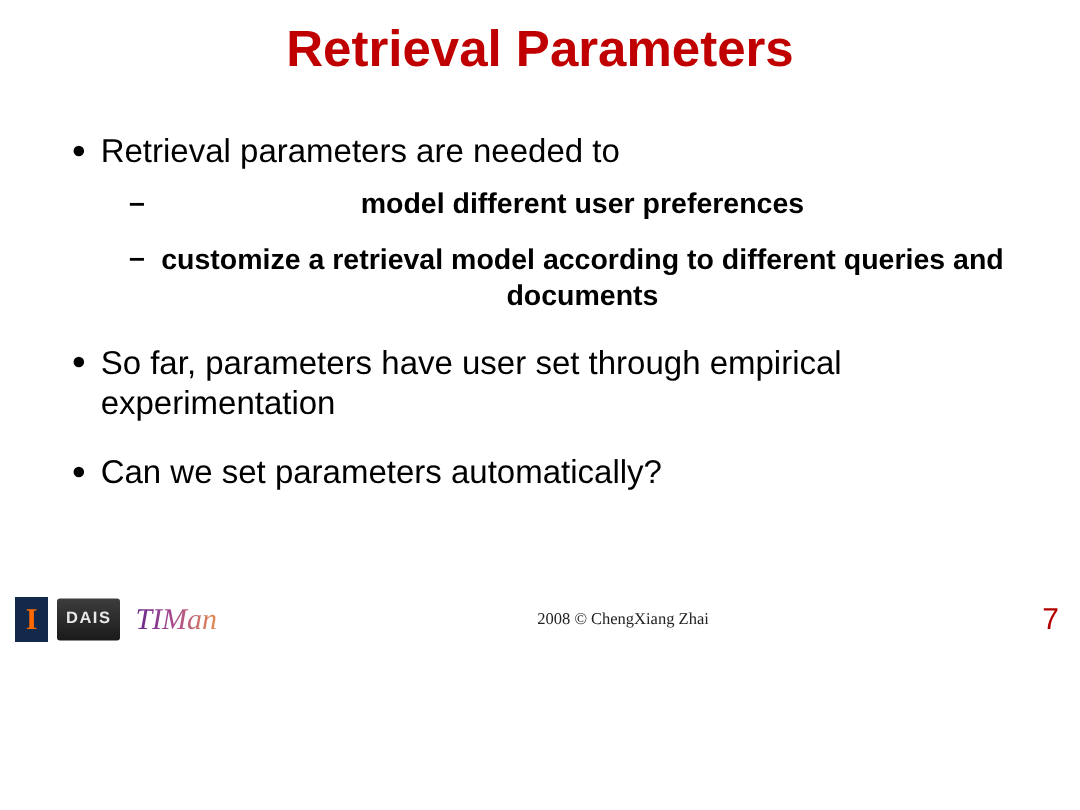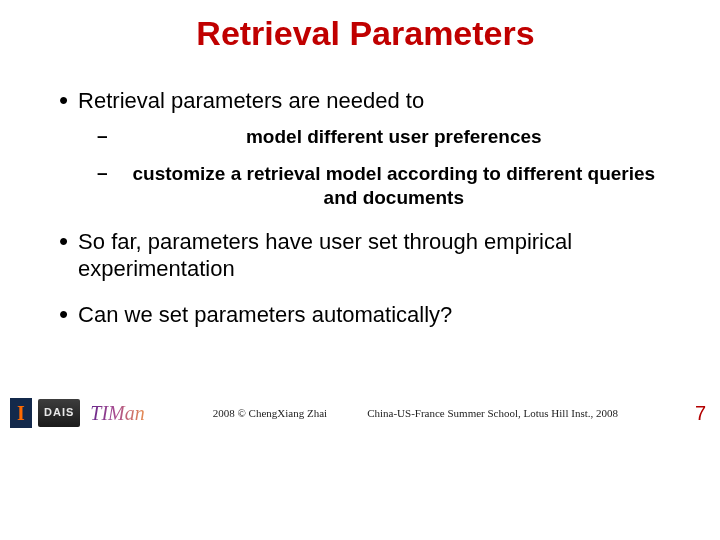--- a/index.html
+++ b/index.html
@@ -4,21 +4,21 @@
 <style>
   * { box-sizing: border-box; }
   html, body { margin: 0; padding: 0; }
   body {
     width: 720px; height: 540px;
     background: #fff;
     font-family: Arial, Helvetica, sans-serif;
     position: relative;
     overflow: hidden;
   }
-  .slide { width: 720px; height: 438px; position: relative; padding-left: 11px; }
+  .slide { width: 720px; height: 438px; position: relative; }
   .title {
     color: #c00000;
     font-weight: bold;
     font-size: 34px;
     text-align: center;
     padding-top: 14px;
   }
   .content {
     padding: 24px 48px 0 48px;
     font-size: 22px;
@@ -146,18 +146,17 @@
   <div class="footer">
     <div class="logos">
       <div class="logo-i">I</div>
       <div class="logo-dais">
         <span class="big">DAIS</span>
       </div>
       <div class="logo-timan">TIMan</div>
     </div>
     <div class="footer-center">
       <span>2008 © ChengXiang Zhai</span>
-      <span>China-US-France Summer School, Lotus Hill Inst., 2008</span>
     </div>
     <div class="page-num">7</div>
   </div>
 
 </div>
 
 </body></html>

